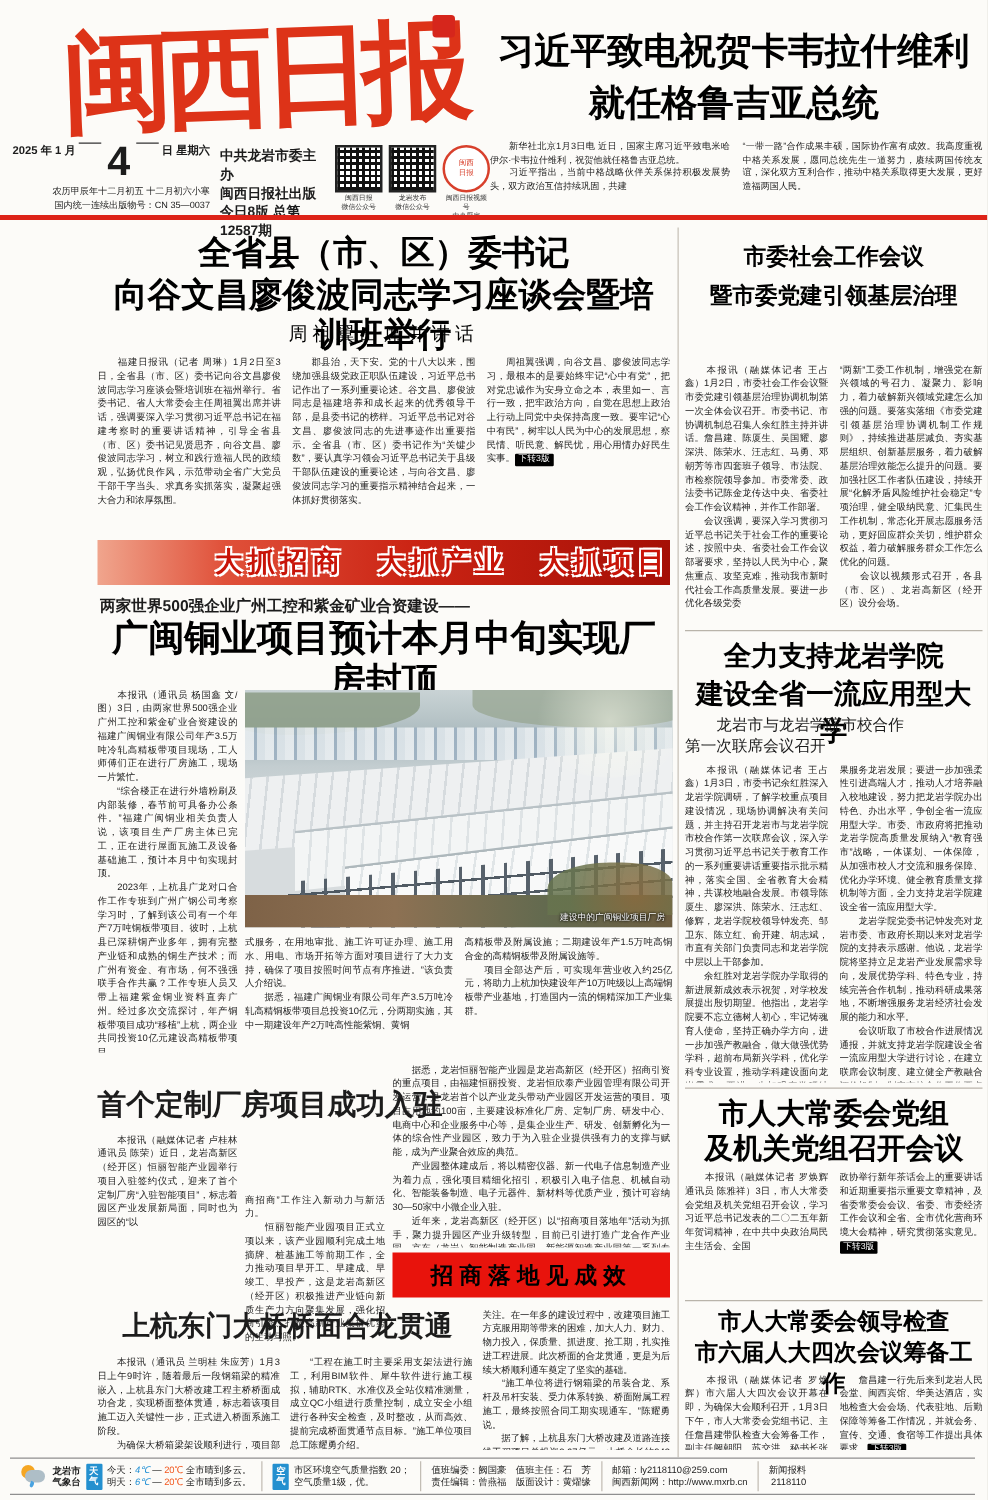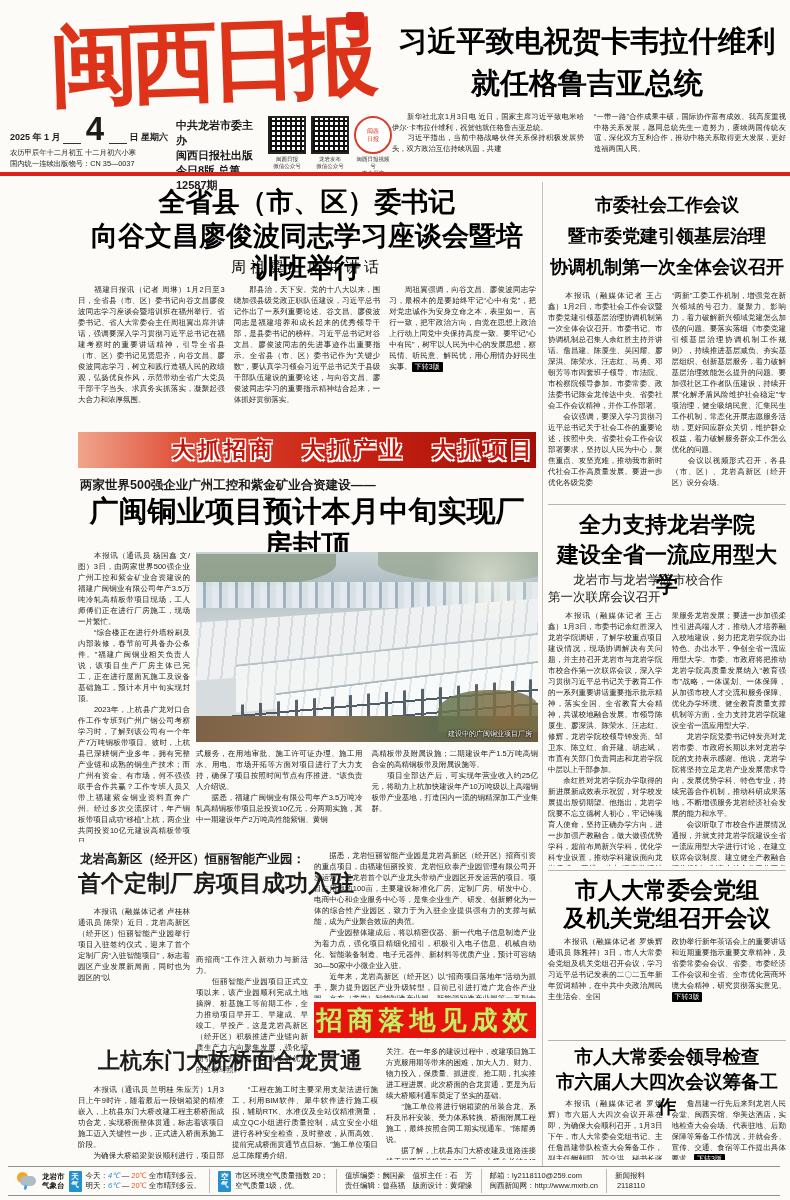--- a/index.html
+++ b/index.html
@@ -12,24 +12,24 @@
             transform:rotate(-2deg);white-space:nowrap;}
   .seal1{left:346px;top:12px;width:18px;height:18px;background:#d6261c;border-radius:3px;}
   .tophead{left:388px;top:20px;width:398px;text-align:center;font-size:29px;font-weight:900;
            line-height:42px;color:#000;letter-spacing:0px;}
   .brief{left:392px;top:112px;width:394px;height:56px;display:flex;gap:10px;}
   .bt{font-size:7.5px;line-height:11px;text-align:justify;white-space:pre-line;overflow:hidden;color:#222;}
   .brief .bt{flex:1;font-size:7.3px;line-height:10.5px;}
   
   .dateline{left:10px;top:114px;width:252px;height:56px;display:flex;gap:8px;}
   .dl-left{width:158px;}
-  .dl-row1{display:flex;align-items:flex-end;font-size:9px;font-weight:700;}
+  .dl-row1{display:flex;align-items:flex-start;font-size:9px;font-weight:700;}
   .dl-day{font-size:33px;font-weight:900;line-height:30px;padding:0 3px;}
   .dl-rule{flex:1;height:1px;background:#333;margin:0 2px;}
-  .dl-small{font-size:7.3px;line-height:11px;white-space:pre-line;margin-top:3px;}
+  .dl-small{font-size:7.3px;line-height:11px;white-space:pre-line;margin-top:3px;text-align:right;}
   .dl-org{width:86px;font-size:11px;font-weight:700;line-height:15px;white-space:pre-line;padding-top:4px;}
   
   .qrs{left:268px;top:116px;width:120px;display:flex;gap:5px;}
   .qr-item{width:38px;text-align:center;}
   .qr-code{width:34px;height:34px;margin:0 auto;border:2px solid #222;
      background-image:repeating-linear-gradient(0deg,#111 0 2px,transparent 2px 5px),
                       repeating-linear-gradient(90deg,#111 0 2px,#fff 2px 5px);}
   .qr-seal{width:34px;height:34px;margin:0 auto;border:2px solid #d8402c;border-radius:50%;
      color:#d8402c;font-size:6px;line-height:8px;display:flex;align-items:center;justify-content:center;
      white-space:pre-line;background:#fff;}
@@ -64,21 +64,21 @@
   .ph-ground{left:0;bottom:0;width:342px;height:26px;
      background:linear-gradient(90deg,#7e6247,#8d7153 35%,#636a4f 70%,#6d5d40);}
   .ph-trees{right:0;bottom:10px;width:100px;height:42px;border-radius:50% 40% 0 0;
      background:radial-gradient(circle at 70% 60%,#8a6b3f,#67744e 70%);opacity:.85;}
   .ph-glare{right:-20px;top:-20px;width:140px;height:90px;border-radius:50%;
      background:radial-gradient(circle,rgba(255,255,240,.5),rgba(255,255,255,0) 70%);}
   .ph-cap{right:6px;bottom:3px;color:#fff;font-size:7px;text-shadow:0 0 2px #000,0 0 2px #000;}
   
   .redbox{left:314px;top:1002px;width:222px;height:36px;background:#e8130c;display:flex;
      align-items:center;justify-content:center;}
-  .redbox span{color:#bef264;font-size:26px;font-weight:900;letter-spacing:5px;}
+  .redbox span{color:#000000;font-size:18px;font-weight:900;letter-spacing:5px;}
   
   .vline{left:542px;top:182px;width:1px;height:984px;background:#c6c1b7;}
   .rline{left:548px;width:238px;height:1px;background:#b9b4aa;}
   .twocol{display:flex;gap:9px;}
   .twocol .bt{flex:1;}
   
   .footer{left:8px;top:1166px;width:772px;height:28px;border-top:1px solid #8f8f8f;
      border-bottom:1px solid #8f8f8f;display:flex;align-items:center;font-size:7.5px;background:#fcfbf8;}
   .fsec{padding:0 8px;height:24px;display:flex;align-items:center;gap:4px;}
   .fsec + .fsec{border-left:1px solid #c2bdb4;}
@@ -187,21 +187,20 @@
     <div class="abs ph-cap">建设中的广闽铜业项目厂房</div>
   </div>
 
   <div class="abs twocol" style="left:196px;top:748px;width:342px;height:96px;">
     <div class="bt">式服务，在用地审批、施工许可证办理、施工用水、用电、市场开拓等方面对项目进行了大力支持，确保了项目按照时间节点有序推进。”该负责人介绍说。
 　　据悉，福建广闽铜业有限公司年产3.5万吨冷轧高精铜板带项目总投资10亿元，分两期实施，其中一期建设年产2万吨高性能紫铜、黄铜</div>
     <div class="bt">高精板带及附属设施；二期建设年产1.5万吨高铜合金的高精铜板带及附属设施等。
 　　项目全部达产后，可实现年营业收入约25亿元，将助力上杭加快建设年产10万吨级以上高端铜板带产业基地，打造国内一流的铜精深加工产业集群。</div>
   </div>
 
-  <div class="abs" style="left:80px;top:851px;font-size:12.5px;font-weight:700;">龙岩高新区（经开区）恒丽智能产业园：</div>
   <div class="abs" style="left:78px;top:867px;width:276px;font-size:23px;font-weight:900;line-height:32px;">首个定制厂房项目成功入驻</div>
   <div class="abs bt" style="left:78px;top:906px;width:112px;height:134px;">　　本报讯（融媒体记者 卢桂林 通讯员 陈荣）近日，龙岩高新区（经开区）恒丽智能产业园举行项目入驻签约仪式，迎来了首个定制厂房“入驻智能项目”，标志着园区产业发展新局面，同时也为园区的“以</div>
   <div class="abs bt" style="left:196px;top:954px;width:112px;height:134px;">商招商”工作注入新动力与新活力。
 　　恒丽智能产业园项目正式立项以来，该产业园顺利完成土地摘牌、桩基施工等前期工作，全力推动项目早开工、早建成、早竣工、早投产，这是龙岩高新区（经开区）积极推进产业链向新质生产力方向聚集发展，强化招商引资、打造高新产业集群优势的生动写照。</div>
   <div class="abs bt" style="left:314px;top:850px;width:222px;height:148px;">　　据悉，龙岩恒丽智能产业园是龙岩高新区（经开区）招商引资的重点项目，由福建恒丽投资、龙岩恒欣泰产业园管理有限公司开发运营，是龙岩首个以产业龙头带动产业园区开发运营的项目。项目占用地约100亩，主要建设标准化厂房、定制厂房、研发中心、电商中心和企业服务中心等，是集企业生产、研发、创新孵化为一体的综合性产业园区，致力于为入驻企业提供强有力的支撑与赋能，成为产业聚合效应的典范。
 　　产业园整体建成后，将以精密仪器、新一代电子信息制造产业为着力点，强化项目精细化招引，积极引入电子信息、机械自动化、智能装备制造、电子元器件、新材料等优质产业，预计可容纳30—50家中小微企业入驻。
 　　近年来，龙岩高新区（经开区）以“招商项目落地年”活动为抓手，聚力提升园区产业升级转型，目前已引进打造广龙合作产业园、京东（龙岩）智能制造产业园、新能源智造产业园等一系列专业化、差异化产业园、园中园项目，带动一批符合高新产业定位的引领性项目、产业链关键环节、上下游配套企业入驻园区，全力推动园区传统产业焕新升级和新兴产业发展。</div>
   <div class="abs redbox">
     <span>招商落地见成效</span>
   </div>
@@ -213,21 +212,20 @@
 　　东门大桥改建项目是上杭县重要的民生工程，自2023年11月动工以来，建设进度一直备受</div>
   <div class="abs bt" style="left:386px;top:1046px;width:150px;height:114px;">关注。在一年多的建设过程中，改建项目施工方克服用期等带来的困难，加大人力、财力、物力投入，保质量、抓进度、抢工期，扎实推进工程进展。此次桥面的合龙贯通，更是为后续大桥顺利通车奠定了坚实的基础。
 　　“施工单位将进行钢箱梁的吊装合龙、系杆及吊杆安装、受力体系转换、桥面附属工程施工，最终按照合同工期实现通车。”陈耀勇说。
 　　据了解，上杭县东门大桥改建及道路连接线工程项目总投资3.67亿元，大桥全长约943米，桥梁全长290米，桥梁段宽度40米，工期18个月。</div>
 
   <div class="abs vline"></div>
 
   <div class="abs h-center" style="left:548px;top:190px;width:238px;font-size:18px;line-height:31px;">
     <div>市委社会工作会议</div>
     <div>暨市委党建引领基层治理</div>
-    <div>协调机制第一次全体会议召开</div>
   </div>
   <div class="abs twocol" style="left:548px;top:290px;width:238px;height:208px;">
     <div class="bt">　　本报讯（融媒体记者 王占鑫）1月2日，市委社会工作会议暨市委党建引领基层治理协调机制第一次全体会议召开。市委书记、市协调机制总召集人余红胜主持并讲话。詹昌建、陈厦生、吴国耀、廖深洪、陈荣水、汪志红、马勇、邓朝芳等市四套班子领导、市法院、市检察院领导参加。市委常委、政法委书记陈金龙传达中央、省委社会工作会议精神，并作工作部署。
 　　会议强调，要深入学习贯彻习近平总书记关于社会工作的重要论述，按照中央、省委社会工作会议部署要求，坚持以人民为中心，聚焦重点、攻坚克难，推动我市新时代社会工作高质量发展。要进一步优化各级党委</div>
     <div class="bt">“两新”工委工作机制，增强党在新兴领域的号召力、凝聚力、影响力，着力破解新兴领域党建怎么加强的问题。要落实落细《市委党建引领基层治理协调机制工作规则》，持续推进基层减负、夯实基层组织、创新基层服务，着力破解基层治理效能怎么提升的问题。要加强社区工作者队伍建设，持续开展“化解矛盾风险维护社会稳定”专项治理，健全吸纳民意、汇集民生工作机制，常态化开展志愿服务活动，更好回应群众关切，维护群众权益，着力破解服务群众工作怎么优化的问题。
 　　会议以视频形式召开，各县（市、区）、龙岩高新区（经开区）设分会场。</div>
   </div>
 
   <div class="abs rline" style="top:504px;"></div>
 

